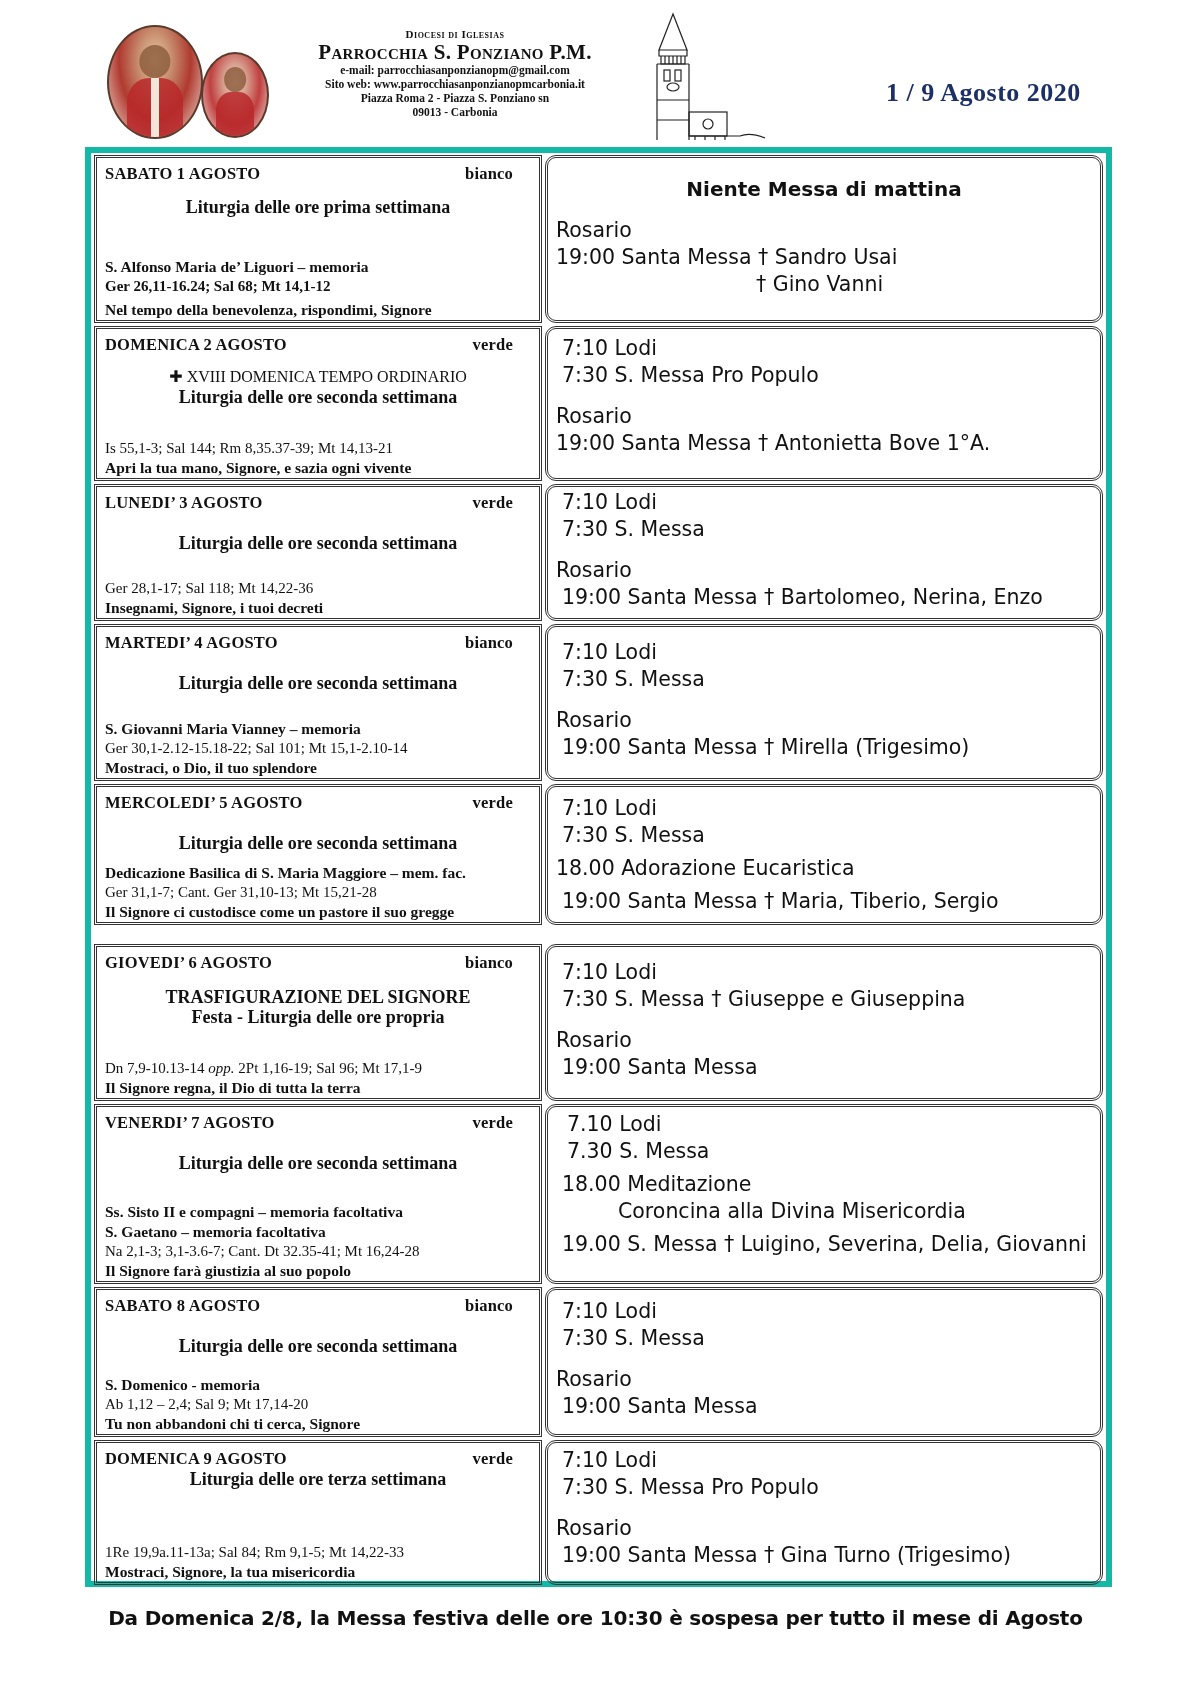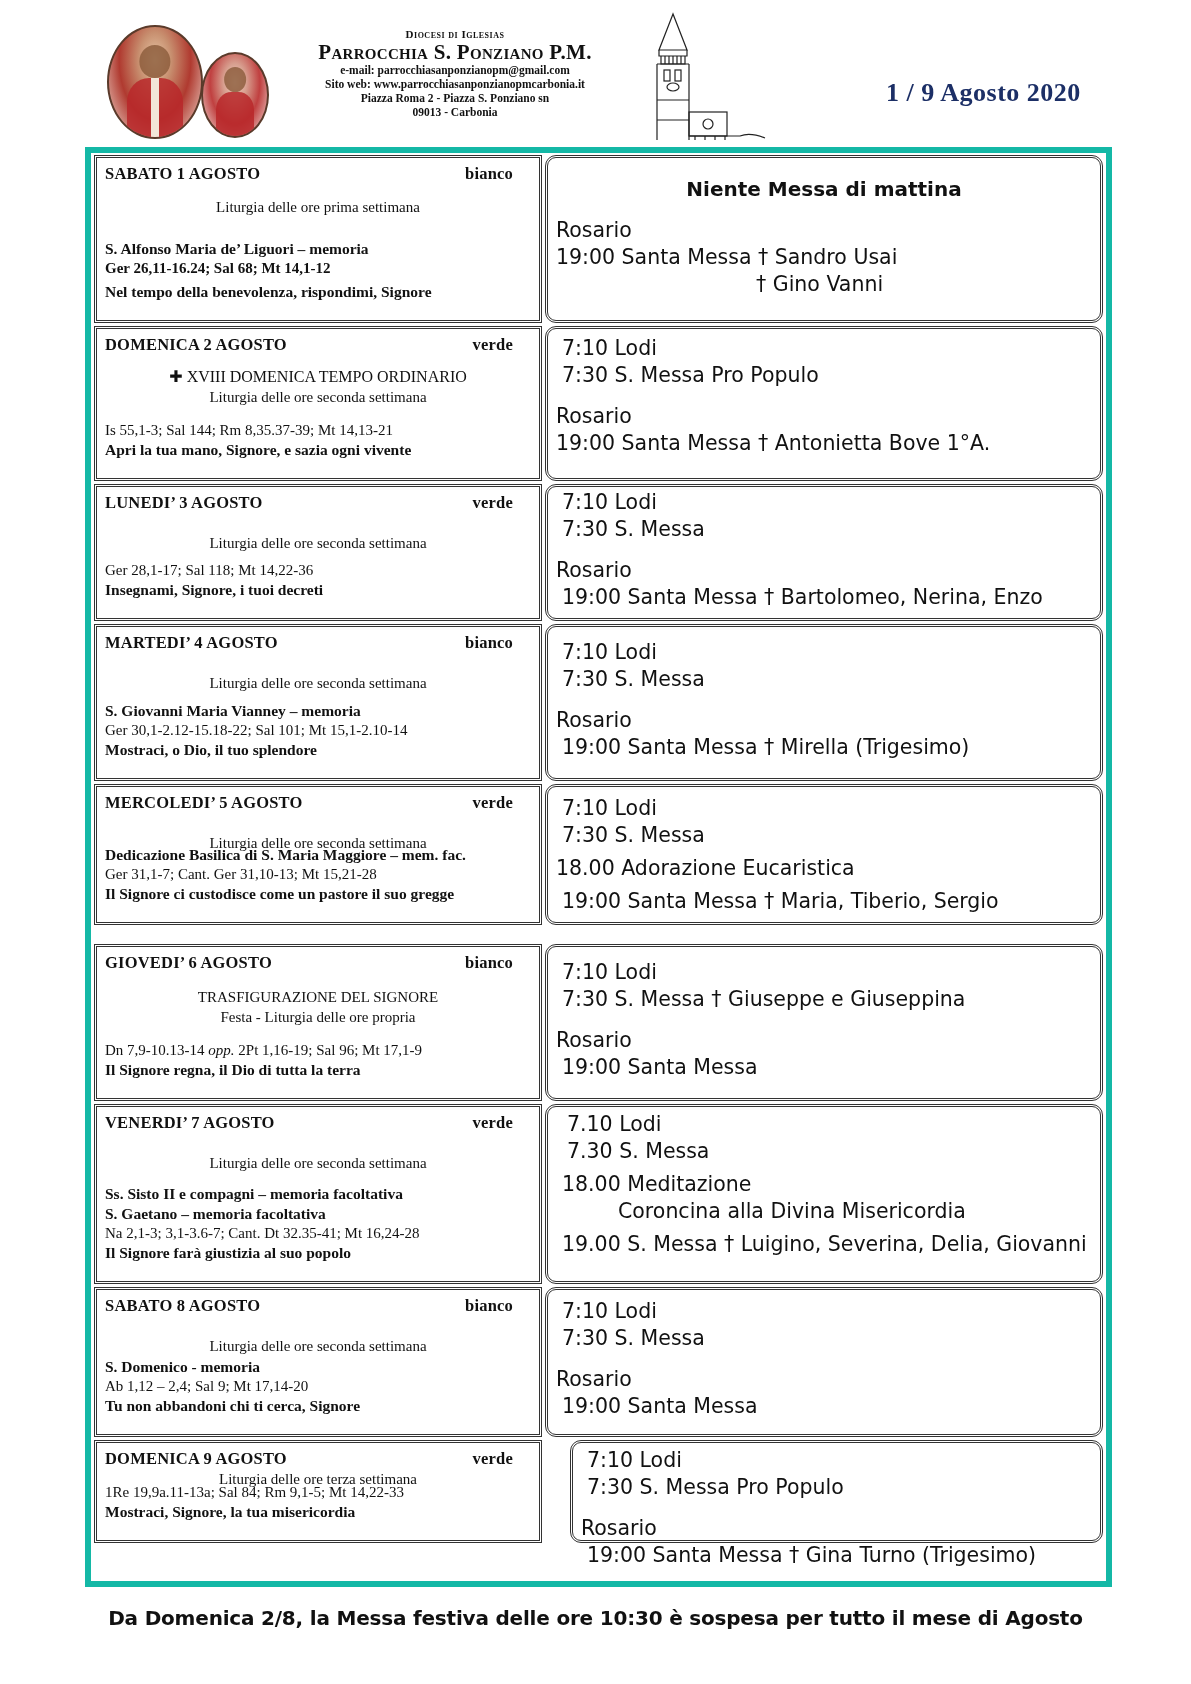--- a/index.html
+++ b/index.html
@@ -19,28 +19,28 @@
   .date-title { position:absolute; left:886px; top:78px; font-family:"Liberation Serif", serif; font-weight:bold; font-size:26px; color:#1c2f66; letter-spacing:.5px; }
 
   .table { position:absolute; left:85px; top:147px; width:1027px; height:1440px; border:6px solid #14b8a6; box-sizing:border-box; padding:2px; }
   .row { position:absolute; left:3px; right:3px; display:flex; }
   .cell { box-sizing:border-box; border:3px double #333; border-width:3px; position:relative; }
   .cell.left { width:448px; margin-right:3px; padding:6px 8px 0 8px; }
   .cell.right { flex:1; padding:6px 8px 0 8px; font-family:"DejaVu Sans", sans-serif; font-size:20px; color:#111;border-radius:11px; }
 
   .dayline { display:flex; justify-content:space-between; font-weight:bold; font-size:16.5px; line-height:20px; padding-right:18px; letter-spacing:.2px; }
   .dayline .color-label { font-size:16.5px; }
-  .center { text-align:center; font-weight:normal; font-size:15px; line-height:20px; }
+  .center { text-align:center; font-weight:bold; font-size:18px; line-height:20px; }
   .center.big { font-size:16px; }
   .saint { font-weight:bold; font-size:15.5px; line-height:20px; }
   .reading { font-size:15px; line-height:19px; font-weight:normal; }
   .reading.bold { font-weight:bold; }
   .antiphon { font-weight:bold; font-size:15.5px; line-height:20px; }
   .ital { font-style:italic; }
-  .left-bottom { position:absolute; left:8px; right:8px; bottom:18px; }
+  .left-bottom { position:absolute; left:8px; right:8px; bottom:0; }
 
   .rl { font-size:20.5px; line-height:27px; white-space:pre; }
   .rl.ind { padding-left:6px; }
   .rl.ind2 { padding-left:62px; }
   .rl.g { margin-top:14px; }
   .rl.g2 { margin-top:6px; }
   .rl.head { font-weight:bold; text-align:center; font-size:20px; margin-top:12px; }
 
   .footer { position:absolute; left:0; width:1191px; top:1606px; text-align:center; font-family:"DejaVu Sans", sans-serif; font-weight:bold; font-size:20px; color:#111; letter-spacing:-.2px; }
 </style>
@@ -245,21 +245,21 @@
       </div>
     </div>
     <div class="cell right" style="padding-top:8px;">
       <div class="rl ind">7:10 Lodi</div>
       <div class="rl ind">7:30 S. Messa</div>
       <div class="rl g">Rosario</div>
       <div class="rl ind">19:00 Santa Messa</div>
     </div>
   </div>
 
-  <div class="row" style="top:1287px;height:103px;gap:25px;">
+  <div class="row" style="top:1287px;height:145px;">
     <div class="cell left">
       <div class="dayline">
           <span>DOMENICA 9 AGOSTO</span>
           <span class="color-label">verde</span>
         </div>
       <div class="center">Liturgia delle ore terza settimana</div>
       <div class="left-bottom">
         <div class="reading">1Re 19,9a.11-13a; Sal 84; Rm 9,1-5; Mt 14,22-33</div>
         <div class="antiphon">Mostraci, Signore, la tua misericordia</div>
       </div>

